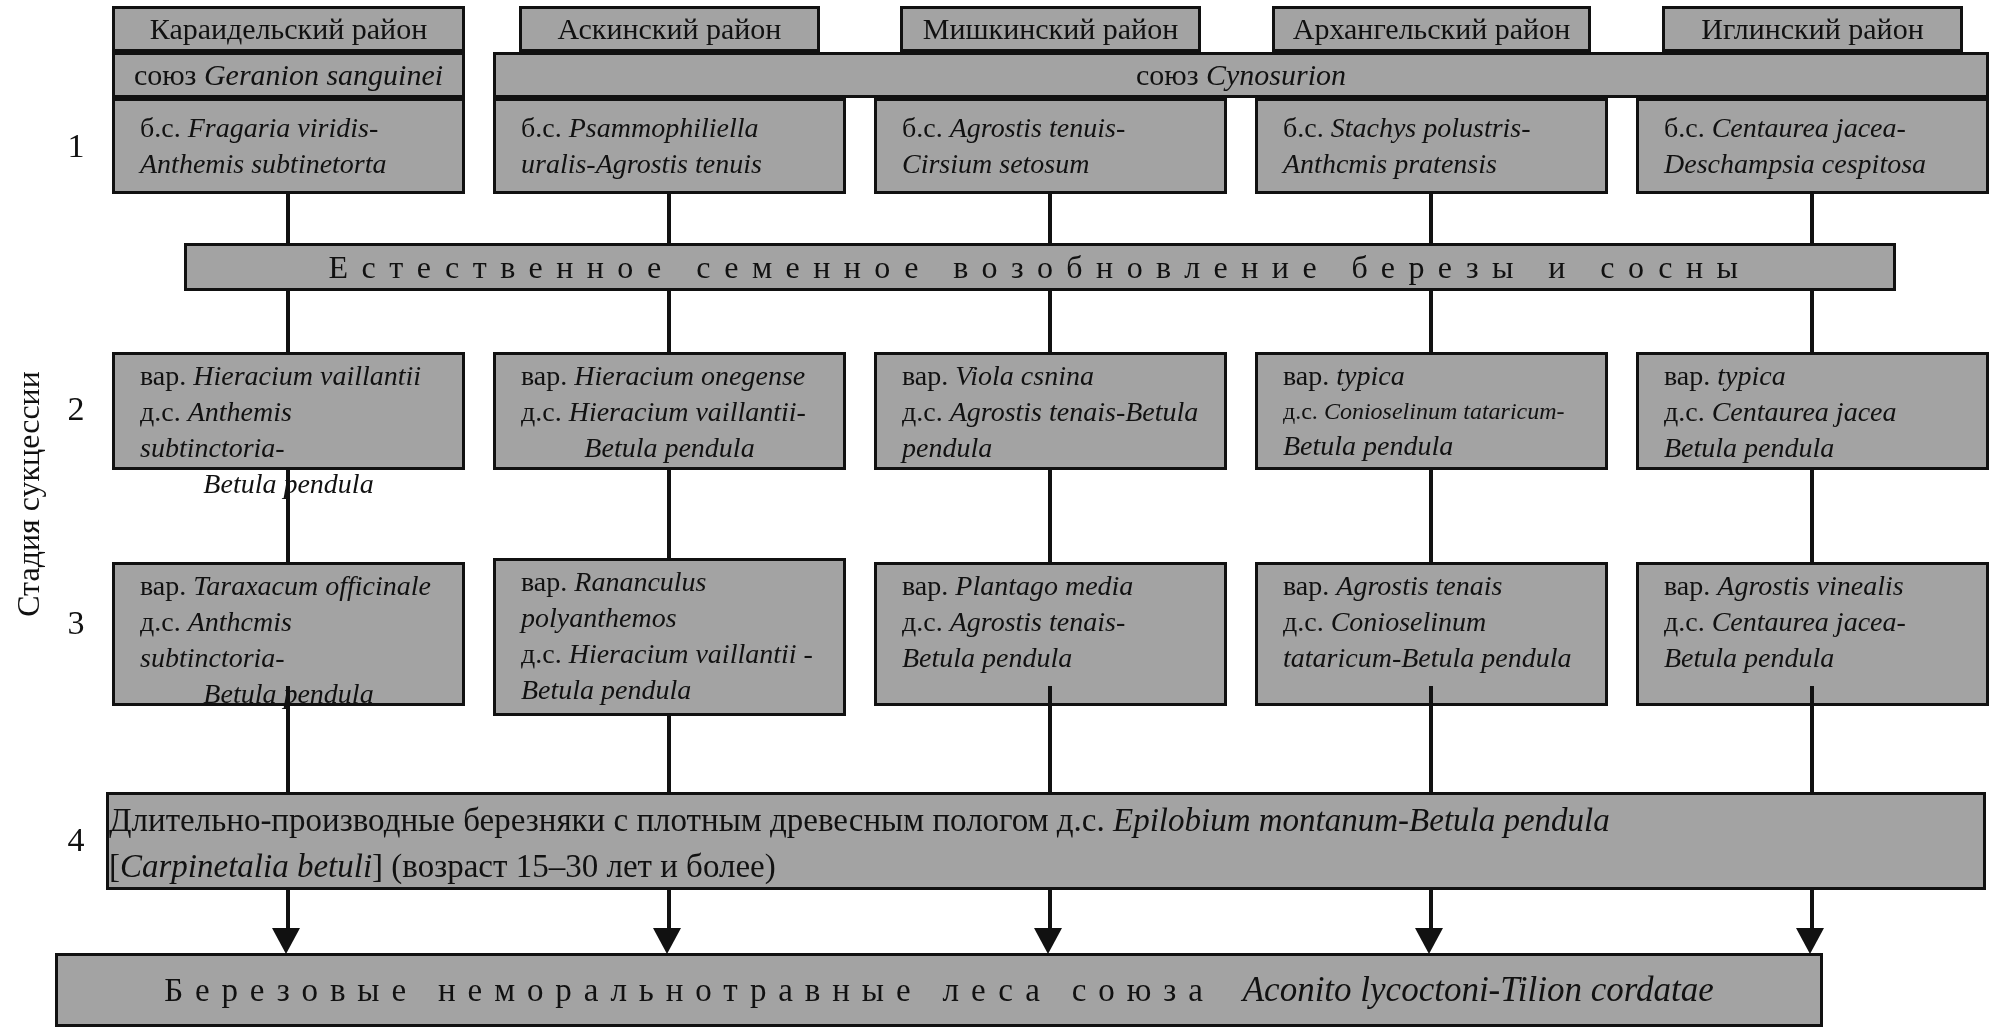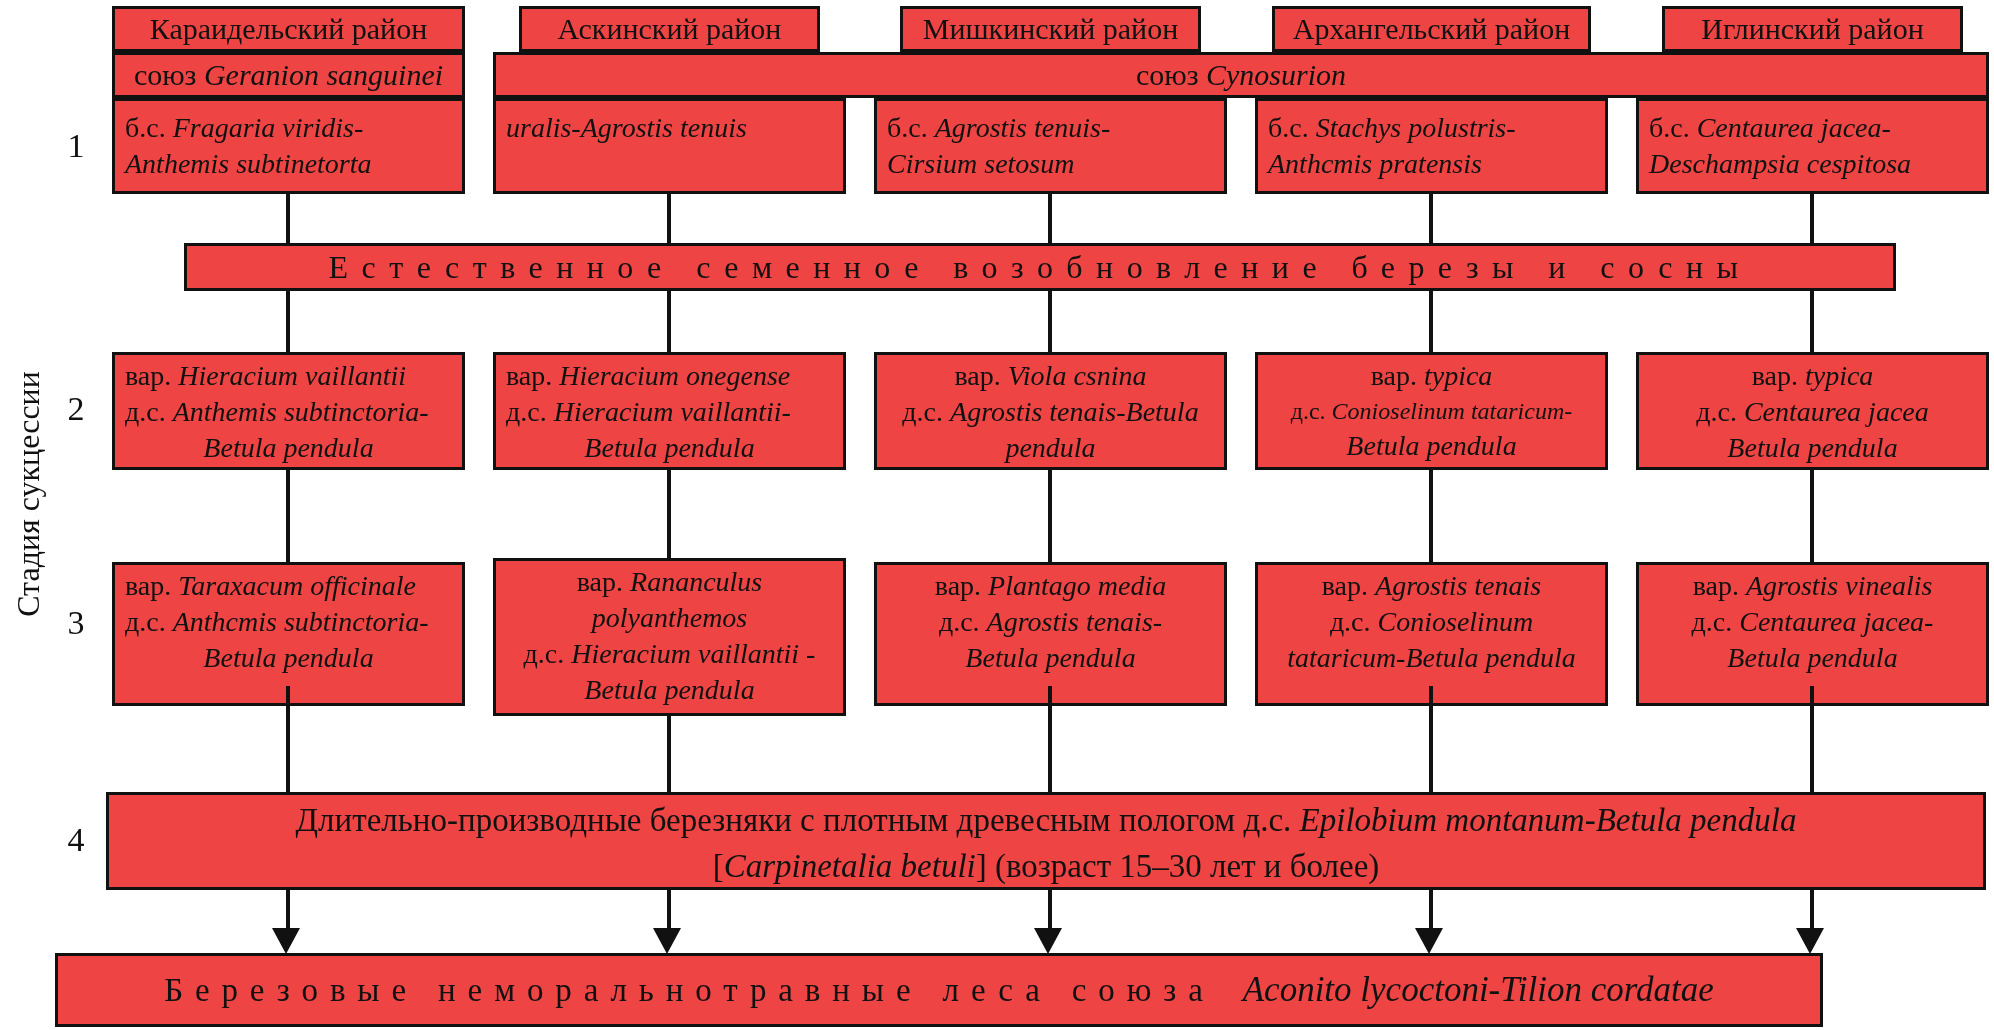--- a/index.html
+++ b/index.html
@@ -1,37 +1,37 @@
 <!DOCTYPE html>
 <html><head>
 <meta charset="utf-8">
 <style>
   html,body{margin:0;padding:0;background:#fff;}
   .wrap{position:relative;width:1994px;height:1030px;background:#fff;color:#111;
         font-family:"Liberation Serif",serif;overflow:hidden;}
-  .box{position:absolute;box-sizing:border-box;border:3px solid #111;background:#ef4444;font-family:Liberation Serif, serif;}
+  .box{position:absolute;box-sizing:border-box;border:3px solid #111;background:#a3a3a3;font-family:Liberation Serif, serif;}
   
   .c1{left:112px;width:353px}.c2{left:493px;width:353px}.c3{left:874px;width:353px}
   .c4{left:1255px;width:353px}.c5{left:1636px;width:353px}
   
   .hd{top:6px;height:46px;display:flex;align-items:center;justify-content:center;
       font-size:30px;white-space:nowrap}
   .h1{left:112px;width:353px}.h2{left:519px;width:301px}.h3{left:900px;width:301px}
   .h4{left:1272px;width:319px}.h5{left:1662px;width:301px}
   
   .un{top:52px;height:46px;display:flex;align-items:center;justify-content:center;
       font-size:30px;white-space:nowrap}
   .u1{left:112px;width:353px}.u2{left:493px;width:1496px}
   
-  .st{padding:3px 10px;font-size:28px;line-height:36px}
+  .st{padding:3px 25px;font-size:28px;line-height:36px}
   .s1{top:98px;height:96px;padding-top:9px}
   .s2{top:352px;height:118px}
   .s3{top:562px;height:144px}
   .s3.tall{top:558px;height:158px}
-  .line{text-align:center}
+  .line{text-align:left}
   .ta-l .line{text-align:left}
   .line.ctr{text-align:center}
   .it{font-style:italic}
   .line.sm{font-size:24px;line-height:34px}
   
   .banner1{left:184px;top:243px;width:1712px;height:48px;display:flex;align-items:center;
            justify-content:center;font-size:32px;letter-spacing:0.42em;white-space:nowrap}
   .stage4{left:106px;top:792px;width:1880px;height:98px;font-size:33px;line-height:46px;
           padding-top:2px}
   .final{left:55px;top:953px;width:1768px;height:74px;display:flex;align-items:center;
@@ -79,20 +79,21 @@
     </div>
   <div class="box un u2">
       <div class="line"><span>союз </span><span class="it">Cynosurion</span></div>
     </div>
 
   <div class="box st s1 c1 ta-l">
       <div class="line"><span>б.с. </span><span class="it">Fragaria viridis-</span></div>
       <div class="line"><span class="it">Anthemis subtinetorta</span></div>
     </div>
   <div class="box st s1 c2 ta-l">
+      <div class="line"><span>б.с. </span><span class="it">Psammophiliella</span></div>
       <div class="line"><span class="it">uralis-Agrostis tenuis</span></div>
     </div>
   <div class="box st s1 c3 ta-l">
       <div class="line"><span>б.с. </span><span class="it">Agrostis tenuis-</span></div>
       <div class="line"><span class="it">Cirsium setosum</span></div>
     </div>
   <div class="box st s1 c4 ta-l">
       <div class="line"><span>б.с. </span><span class="it">Stachys polustris-</span></div>
       <div class="line"><span class="it">Anthcmis pratensis</span></div>
     </div>

